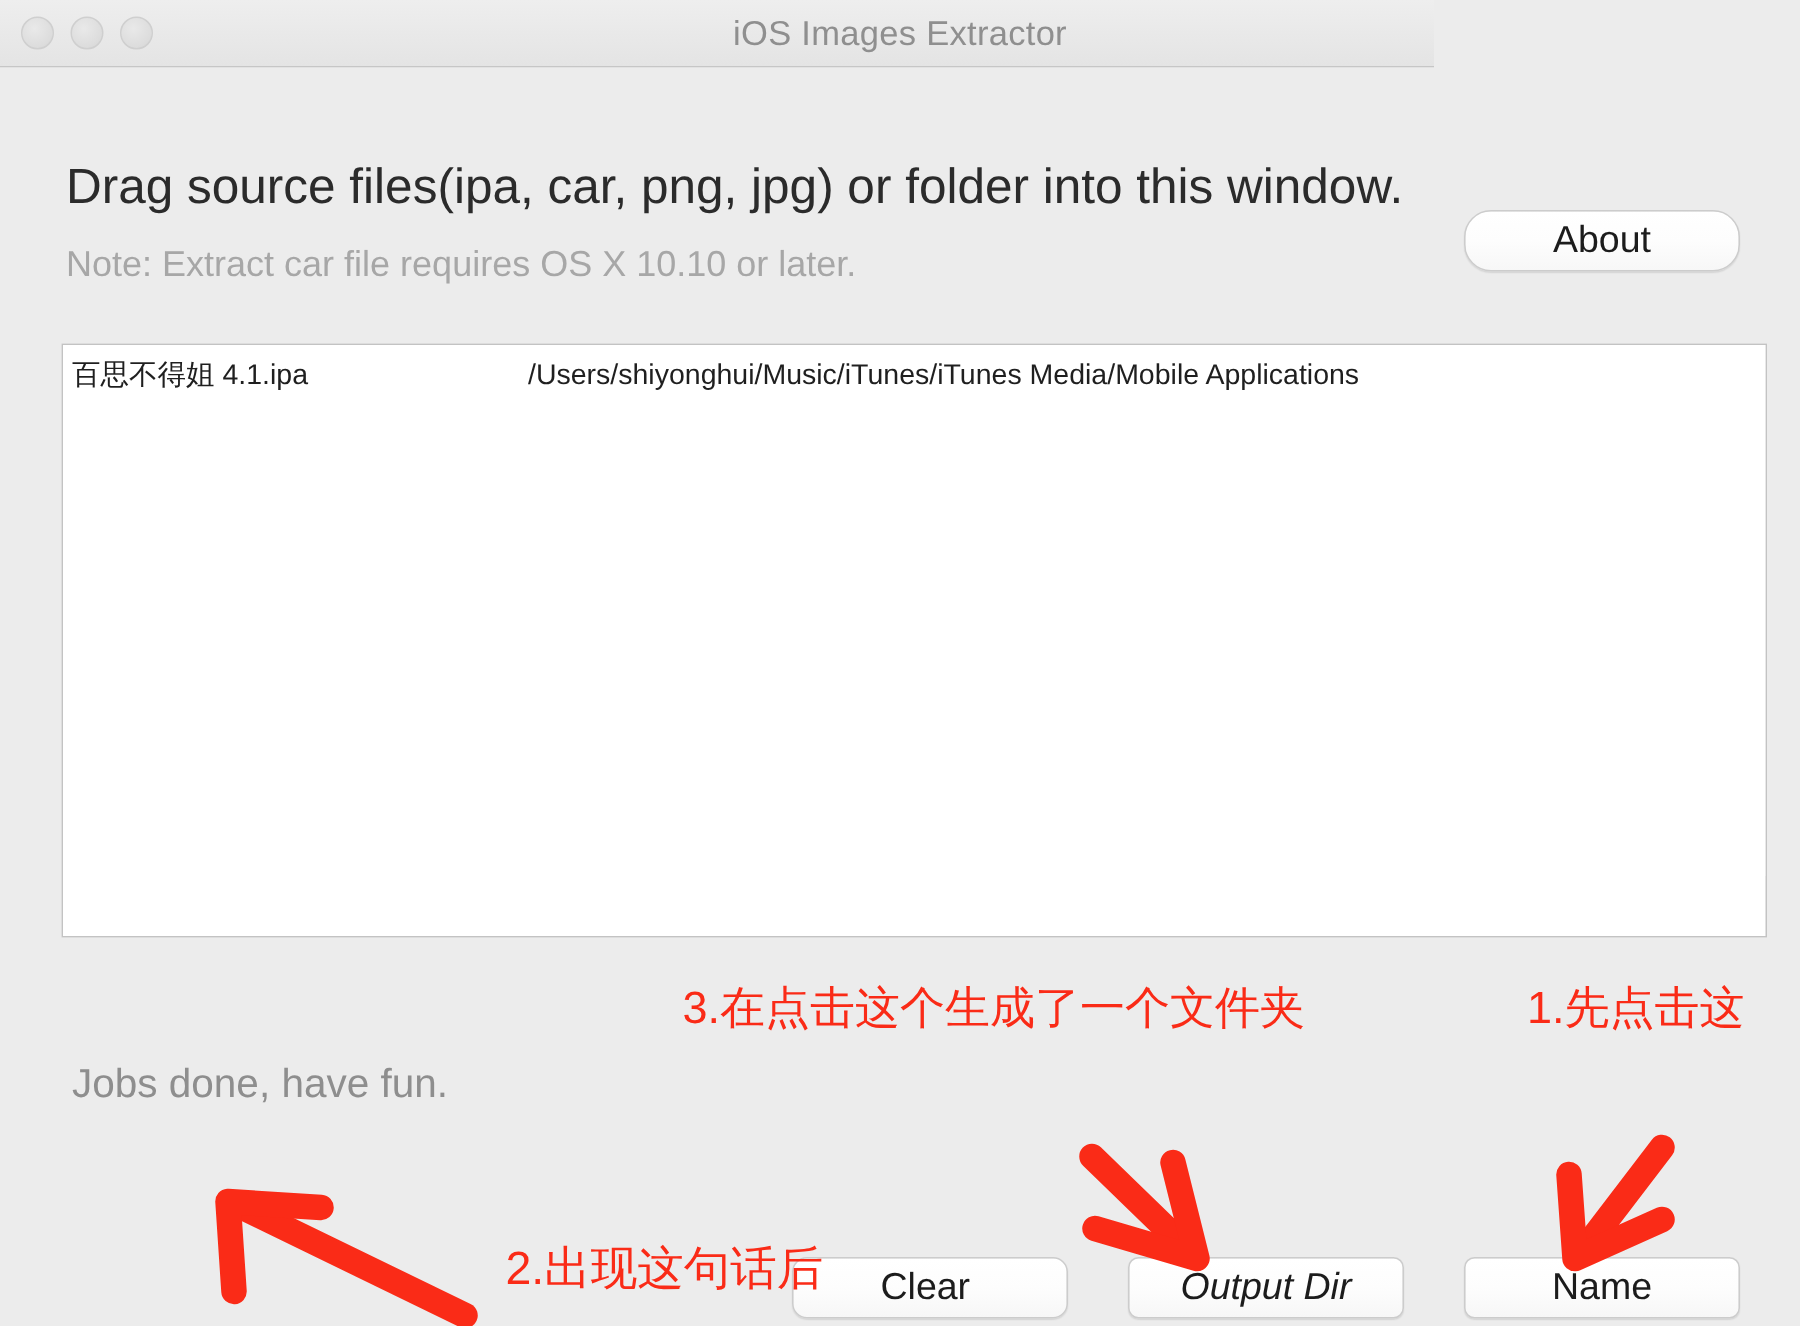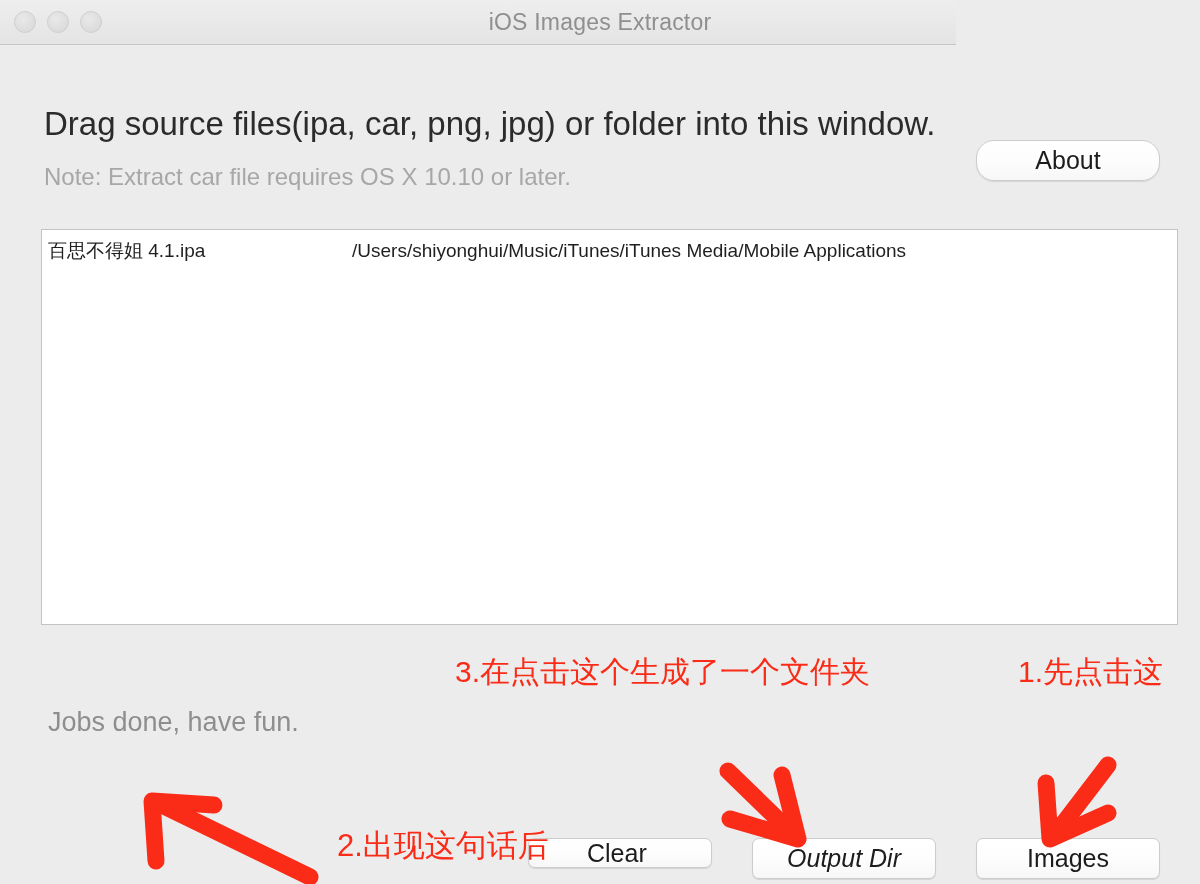--- a/index.html
+++ b/index.html
@@ -96,24 +96,25 @@
     font-family: "Liberation Sans", "DejaVu Sans", sans-serif;
   }
   #about-button {
     left: 976px; top: 95px;
     width: 184px; height: 41px;
     font-size: 25px;
     border-radius: 18px;
   }
   #clear-button {
     left: 528px; top: 793px;
-    width: 184px; height: 30px;
+    width: 184px; height: 41px;
     font-size: 25px;
     justify-content: flex-start;
     padding-left: 58px;
+    border-radius: 10px;
   }
   #output-dir-button {
     left: 752px; top: 793px;
     width: 184px; height: 41px;
     font-size: 25px;
     font-style: italic;
   }
   #start-button {
     left: 976px; top: 793px;
     width: 184px; height: 41px;
@@ -233,21 +234,21 @@
           <div class="cell cell-name">百思不得姐 4.1.ipa</div>
           <div class="cell cell-path">/Users/shiyonghui/Music/iTunes/iTunes Media/Mobile Applications</div>
         </div>
       </div>
     </div>
 
     <div id="status-text">Jobs done, have fun.</div>
 
     <div class="btn" id="clear-button">Clear</div>
     <div class="btn" id="output-dir-button">Output Dir</div>
-    <div class="btn" id="start-button">Images</div>
+    <div class="btn" id="start-button">Name</div>
 
     <div class="annotation" id="annotation-3">3.在点击这个生成了一个文件夹</div>
     <div class="annotation" id="annotation-1">1.先点击这</div>
     <div class="annotation" id="annotation-2">2.出现这句话后</div>
 
     <svg class="arrow-svg" id="arrow-to-status" width="200" height="105" viewBox="0 0 200 105">
       <g fill="none" stroke="#fa2b17" stroke-width="17" stroke-linecap="round" stroke-linejoin="round">
         <line x1="180" y1="92" x2="32" y2="20"></line>
         <path d="M 26 76 L 22 16 L 84 20"></path>
       </g>

